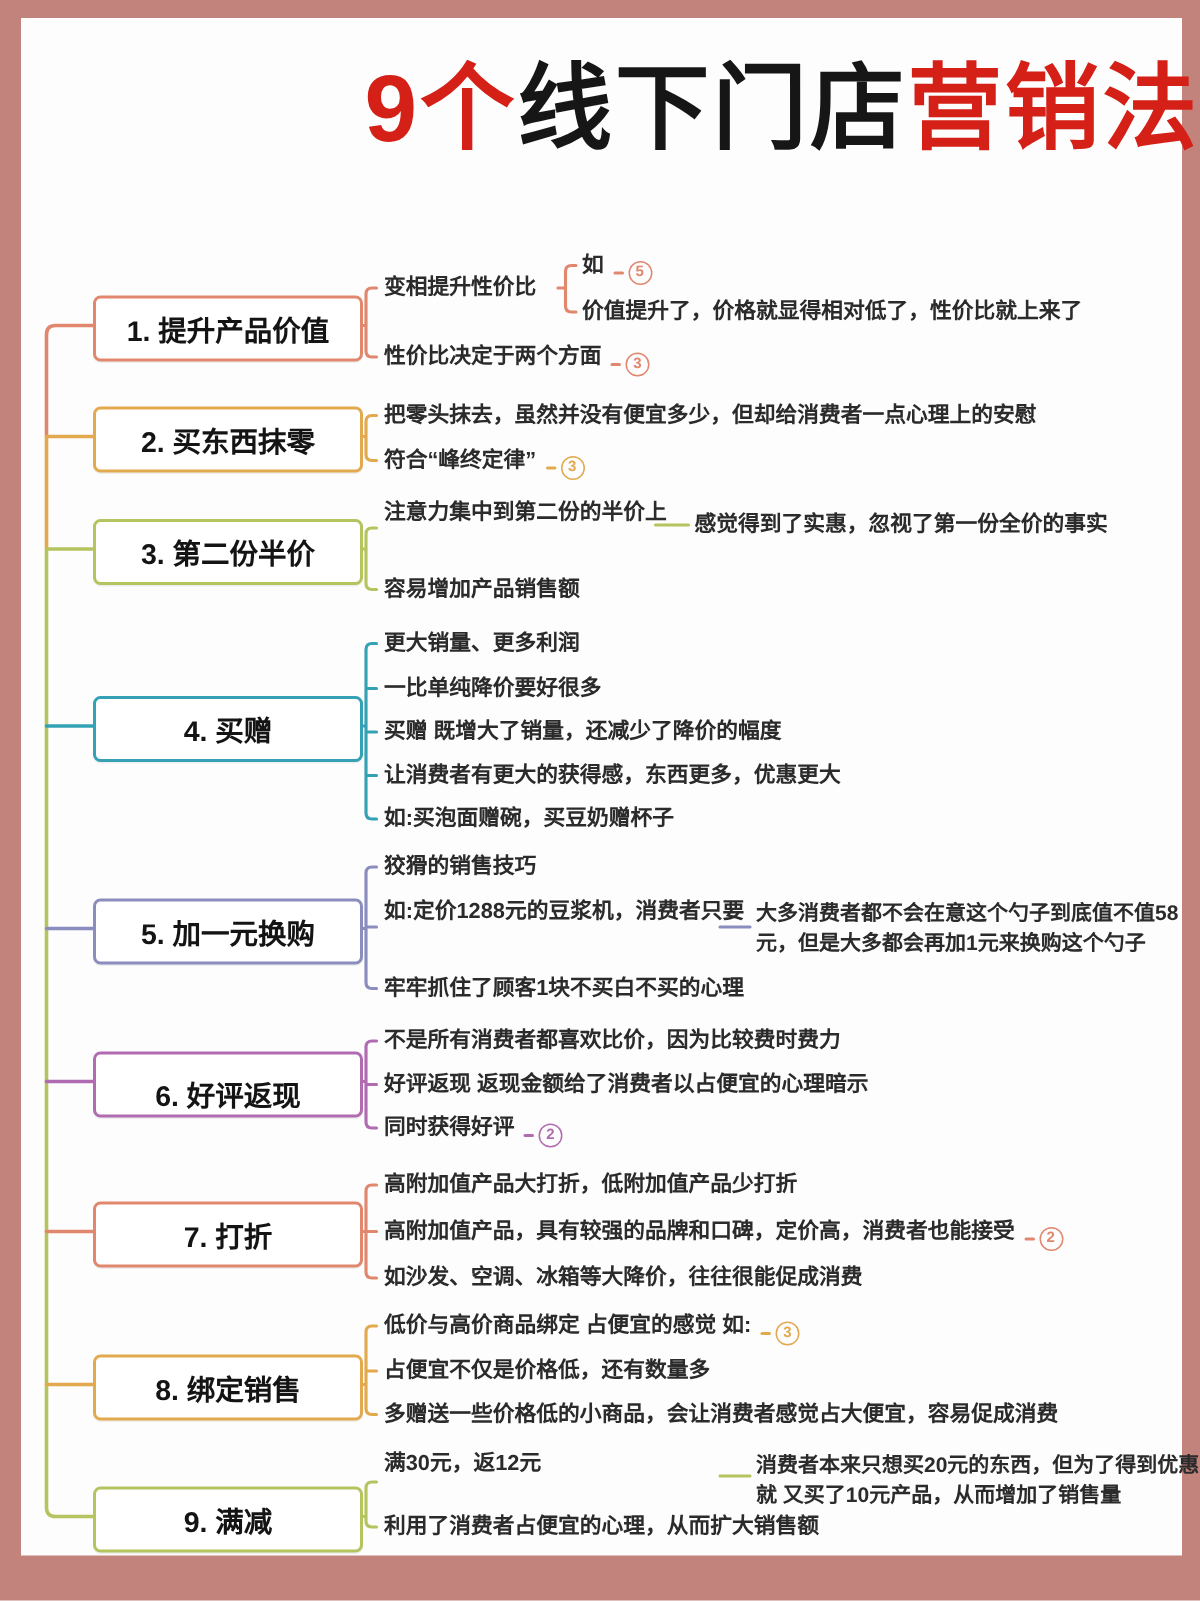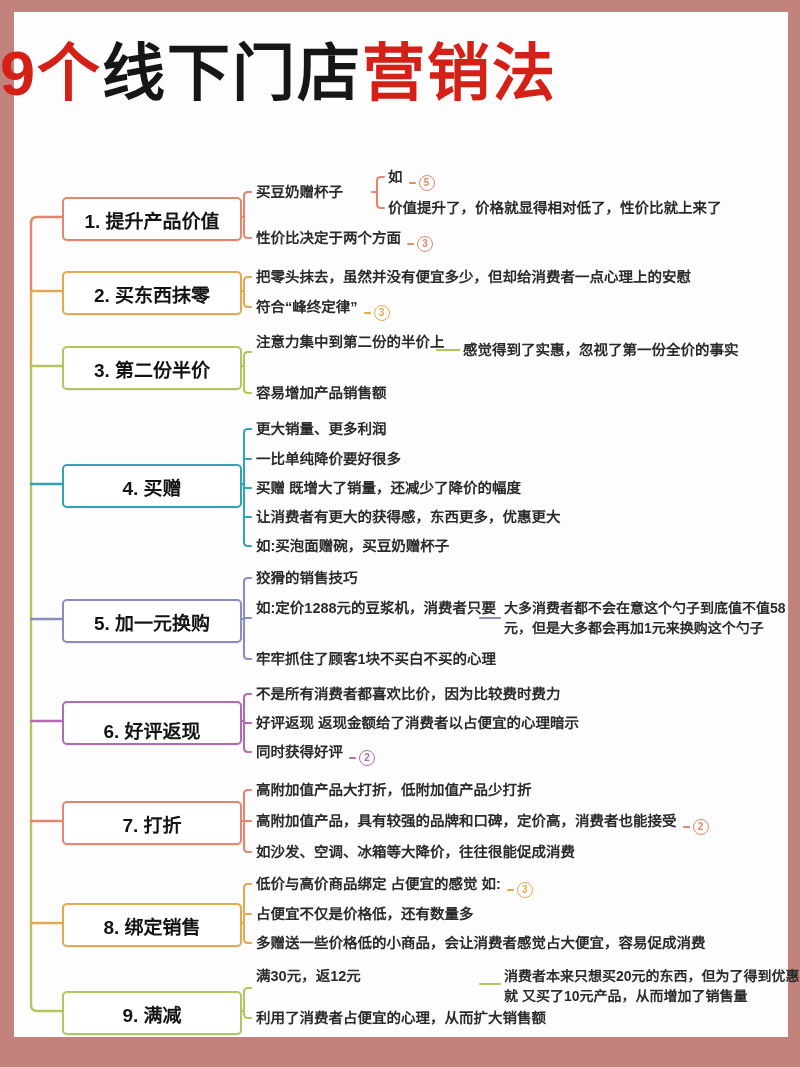--- a/index.html
+++ b/index.html
@@ -10,21 +10,21 @@
   }
   .paper{
     position:absolute;left:14px;top:12px;width:774px;height:1025px;
     background:#fdfdfd;
   }
   .stage{position:absolute;left:-14px;top:-12px;width:800px;height:1067px;}
   svg.lines{position:absolute;left:0;top:0;pointer-events:none;}
 
   h1.title{
     position:absolute;left:0;top:42px;width:800px;margin:0;
-    text-align:left;font-size:63px;font-weight:900;letter-spacing:2px;
+    text-align:right;font-size:63px;font-weight:900;letter-spacing:2px;
     line-height:1.0;
   }
   h1.title .red{color:#d42017;}
   h1.title .dark{color:#161616;}
 
   .secbox{
     position:absolute;left:62px;width:176px;height:40px;
     background:#fff;border:2.5px solid #999;border-radius:5px;
     display:flex;align-items:center;justify-content:center;
     font-size:19px;font-weight:800;color:#141414;
@@ -95,21 +95,21 @@
     <path stroke="#B6C45F" stroke-width="2.1" d="M238 1011 H244 M244 1011 V992 Q244 988 248 988 H251 M244 1011 V1014 Q244 1018 248 1018 H251"></path>
     <path stroke="#B6C45F" stroke-width="2.1" d="M480 984 H500"></path>
   </svg>
 
   <h1 class="title"><span class="red">9个</span><span class="dark">线下门店</span><span class="red">营销法</span></h1>
 
   <div class="sec s1">
     <div class="secbox" style="top:197px">
           <span>1. 提升产品价值</span>
         </div>
-    <div class="node" style="left:256px;top:182px"><span>买豆奶赠杯子</span></div>
+    <div class="node" style="left:256px;top:182px"><span>变相提升性价比</span></div>
     <div class="node" style="left:388px;top:167px"><span>如</span><span class="badge">
             <span class="bnum">5</span>
           </span></div>
     <div class="node" style="left:388px;top:198px"><span>价值提升了，价格就显得相对低了，性价比就上来了</span></div>
     <div class="node" style="left:256px;top:228px"><span>性价比决定于两个方面</span><span class="badge">
             <span class="bnum">3</span>
           </span></div>
   </div>
 
   <div class="sec s2">

